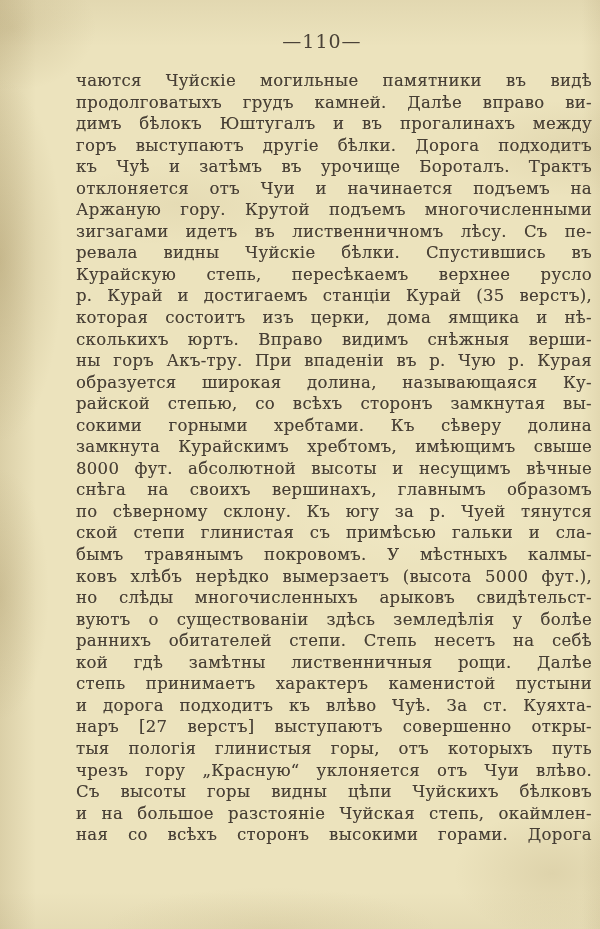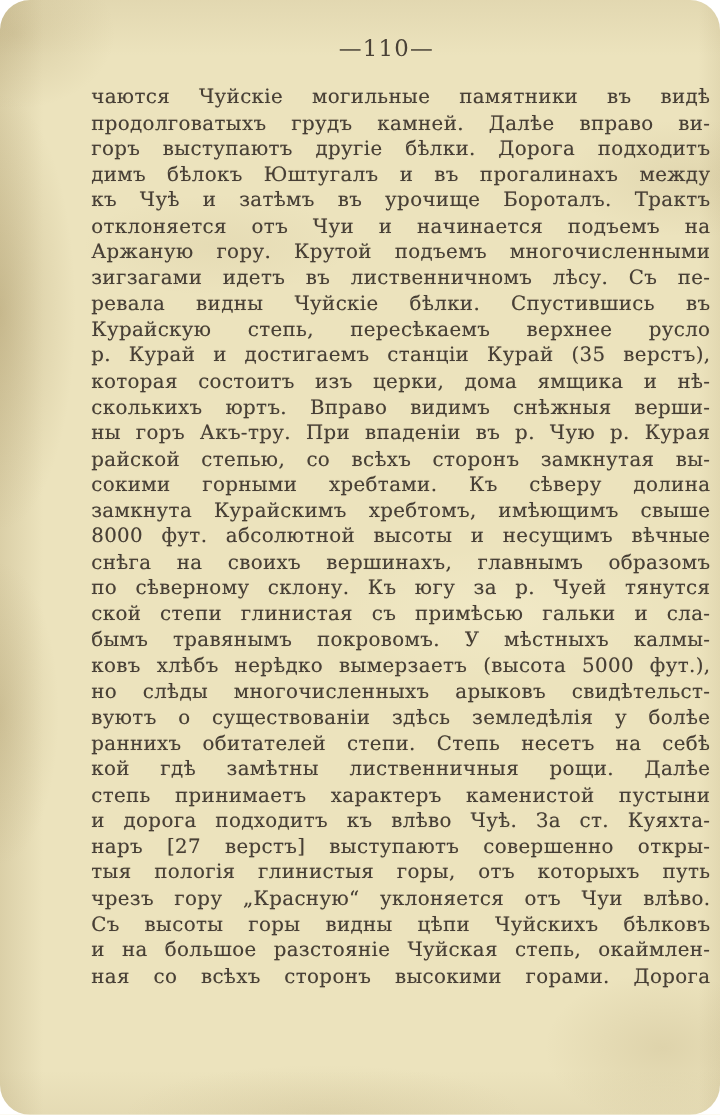--- a/index.html
+++ b/index.html
@@ -23,21 +23,20 @@
       radial-gradient(ellipse 70px 180px at 0% 64%,  rgba(150,128,78,0.22), rgba(150,128,78,0) 70%),
       radial-gradient(ellipse 120px 90px at 2% 3%,   rgba(150,128,78,0.20), rgba(150,128,78,0) 70%),
       radial-gradient(ellipse 150px 70px at 96% 16%, rgba(150,128,78,0.12), rgba(150,128,78,0) 70%),
       radial-gradient(ellipse 140px 90px at 92% 94%, rgba(150,128,78,0.16), rgba(150,128,78,0) 70%),
       radial-gradient(ellipse 240px 60px at 45% 100%,rgba(150,128,78,0.10), rgba(150,128,78,0) 70%),
       radial-gradient(ellipse 160px 60px at 30% 22%, rgba(150,128,78,0.08), rgba(150,128,78,0) 70%),
       radial-gradient(ellipse 200px 80px at 70% 55%, rgba(255,250,225,0.25), rgba(255,250,225,0) 70%),
       linear-gradient(90deg, rgba(140,118,70,0.18) 0%, rgba(140,118,70,0) 6%, rgba(140,118,70,0) 97%, rgba(140,118,70,0.10) 100%),
       linear-gradient(180deg, rgba(140,118,70,0.10) 0%, rgba(140,118,70,0) 5%, rgba(140,118,70,0) 96%, rgba(140,118,70,0.08) 100%);
     color: #473f35;
-    border-radius: 25px;
   }
   .page-number {
     position: absolute;
     top: 30px;
     left: 64px;
     width: 516px;
     text-align: center;
     font-size: 19px;
     letter-spacing: 1px;
     color: #4a4237;
@@ -63,32 +62,33 @@
   }
 </style>
 </head>
 <body>
 
 <div class="page">
   <div class="page-number">—110—</div>
   <div class="text-block">
       <div class="line">чаются Чуйскіе могильные памятники въ видѣ</div>
       <div class="line">продолговатыхъ грудъ камней. Далѣе вправо ви-</div>
+      <div class="line">димъ бѣлокъ Юштугалъ и въ прогалинахъ между</div>
       <div class="line">горъ выступаютъ другіе бѣлки. Дорога подходитъ</div>
-      <div class="line">димъ бѣлокъ Юштугалъ и въ прогалинахъ между</div>
       <div class="line">къ Чуѣ и затѣмъ въ урочище Бороталъ. Трактъ</div>
       <div class="line">отклоняется отъ Чуи и начинается подъемъ на</div>
       <div class="line">Аржаную гору. Крутой подъемъ многочисленными</div>
       <div class="line">зигзагами идетъ въ лиственничномъ лѣсу. Съ пе-</div>
       <div class="line">ревала видны Чуйскіе бѣлки. Спустившись въ</div>
       <div class="line">Курайскую степь, пересѣкаемъ верхнее русло</div>
       <div class="line">р. Курай и достигаемъ станціи Курай (35 верстъ),</div>
       <div class="line">которая состоитъ изъ церки, дома ямщика и нѣ-</div>
       <div class="line">сколькихъ юртъ. Вправо видимъ снѣжныя верши-</div>
       <div class="line">ны горъ Акъ-тру. При впаденіи въ р. Чую р. Курая</div>
+      <div class="line">образуется широкая долина, называющаяся Ку-</div>
       <div class="line">райской степью, со всѣхъ сторонъ замкнутая вы-</div>
       <div class="line">сокими горными хребтами. Къ сѣверу долина</div>
       <div class="line">замкнута Курайскимъ хребтомъ, имѣющимъ свыше</div>
       <div class="line">8000 фут. абсолютной высоты и несущимъ вѣчные</div>
       <div class="line">снѣга на своихъ вершинахъ, главнымъ образомъ</div>
       <div class="line">по сѣверному склону. Къ югу за р. Чуей тянутся</div>
       <div class="line">ской степи глинистая съ примѣсью гальки и сла-</div>
       <div class="line">бымъ травянымъ покровомъ. У мѣстныхъ калмы-</div>
       <div class="line">ковъ хлѣбъ нерѣдко вымерзаетъ (высота 5000 фут.),</div>
       <div class="line">но слѣды многочисленныхъ арыковъ свидѣтельст-</div>

